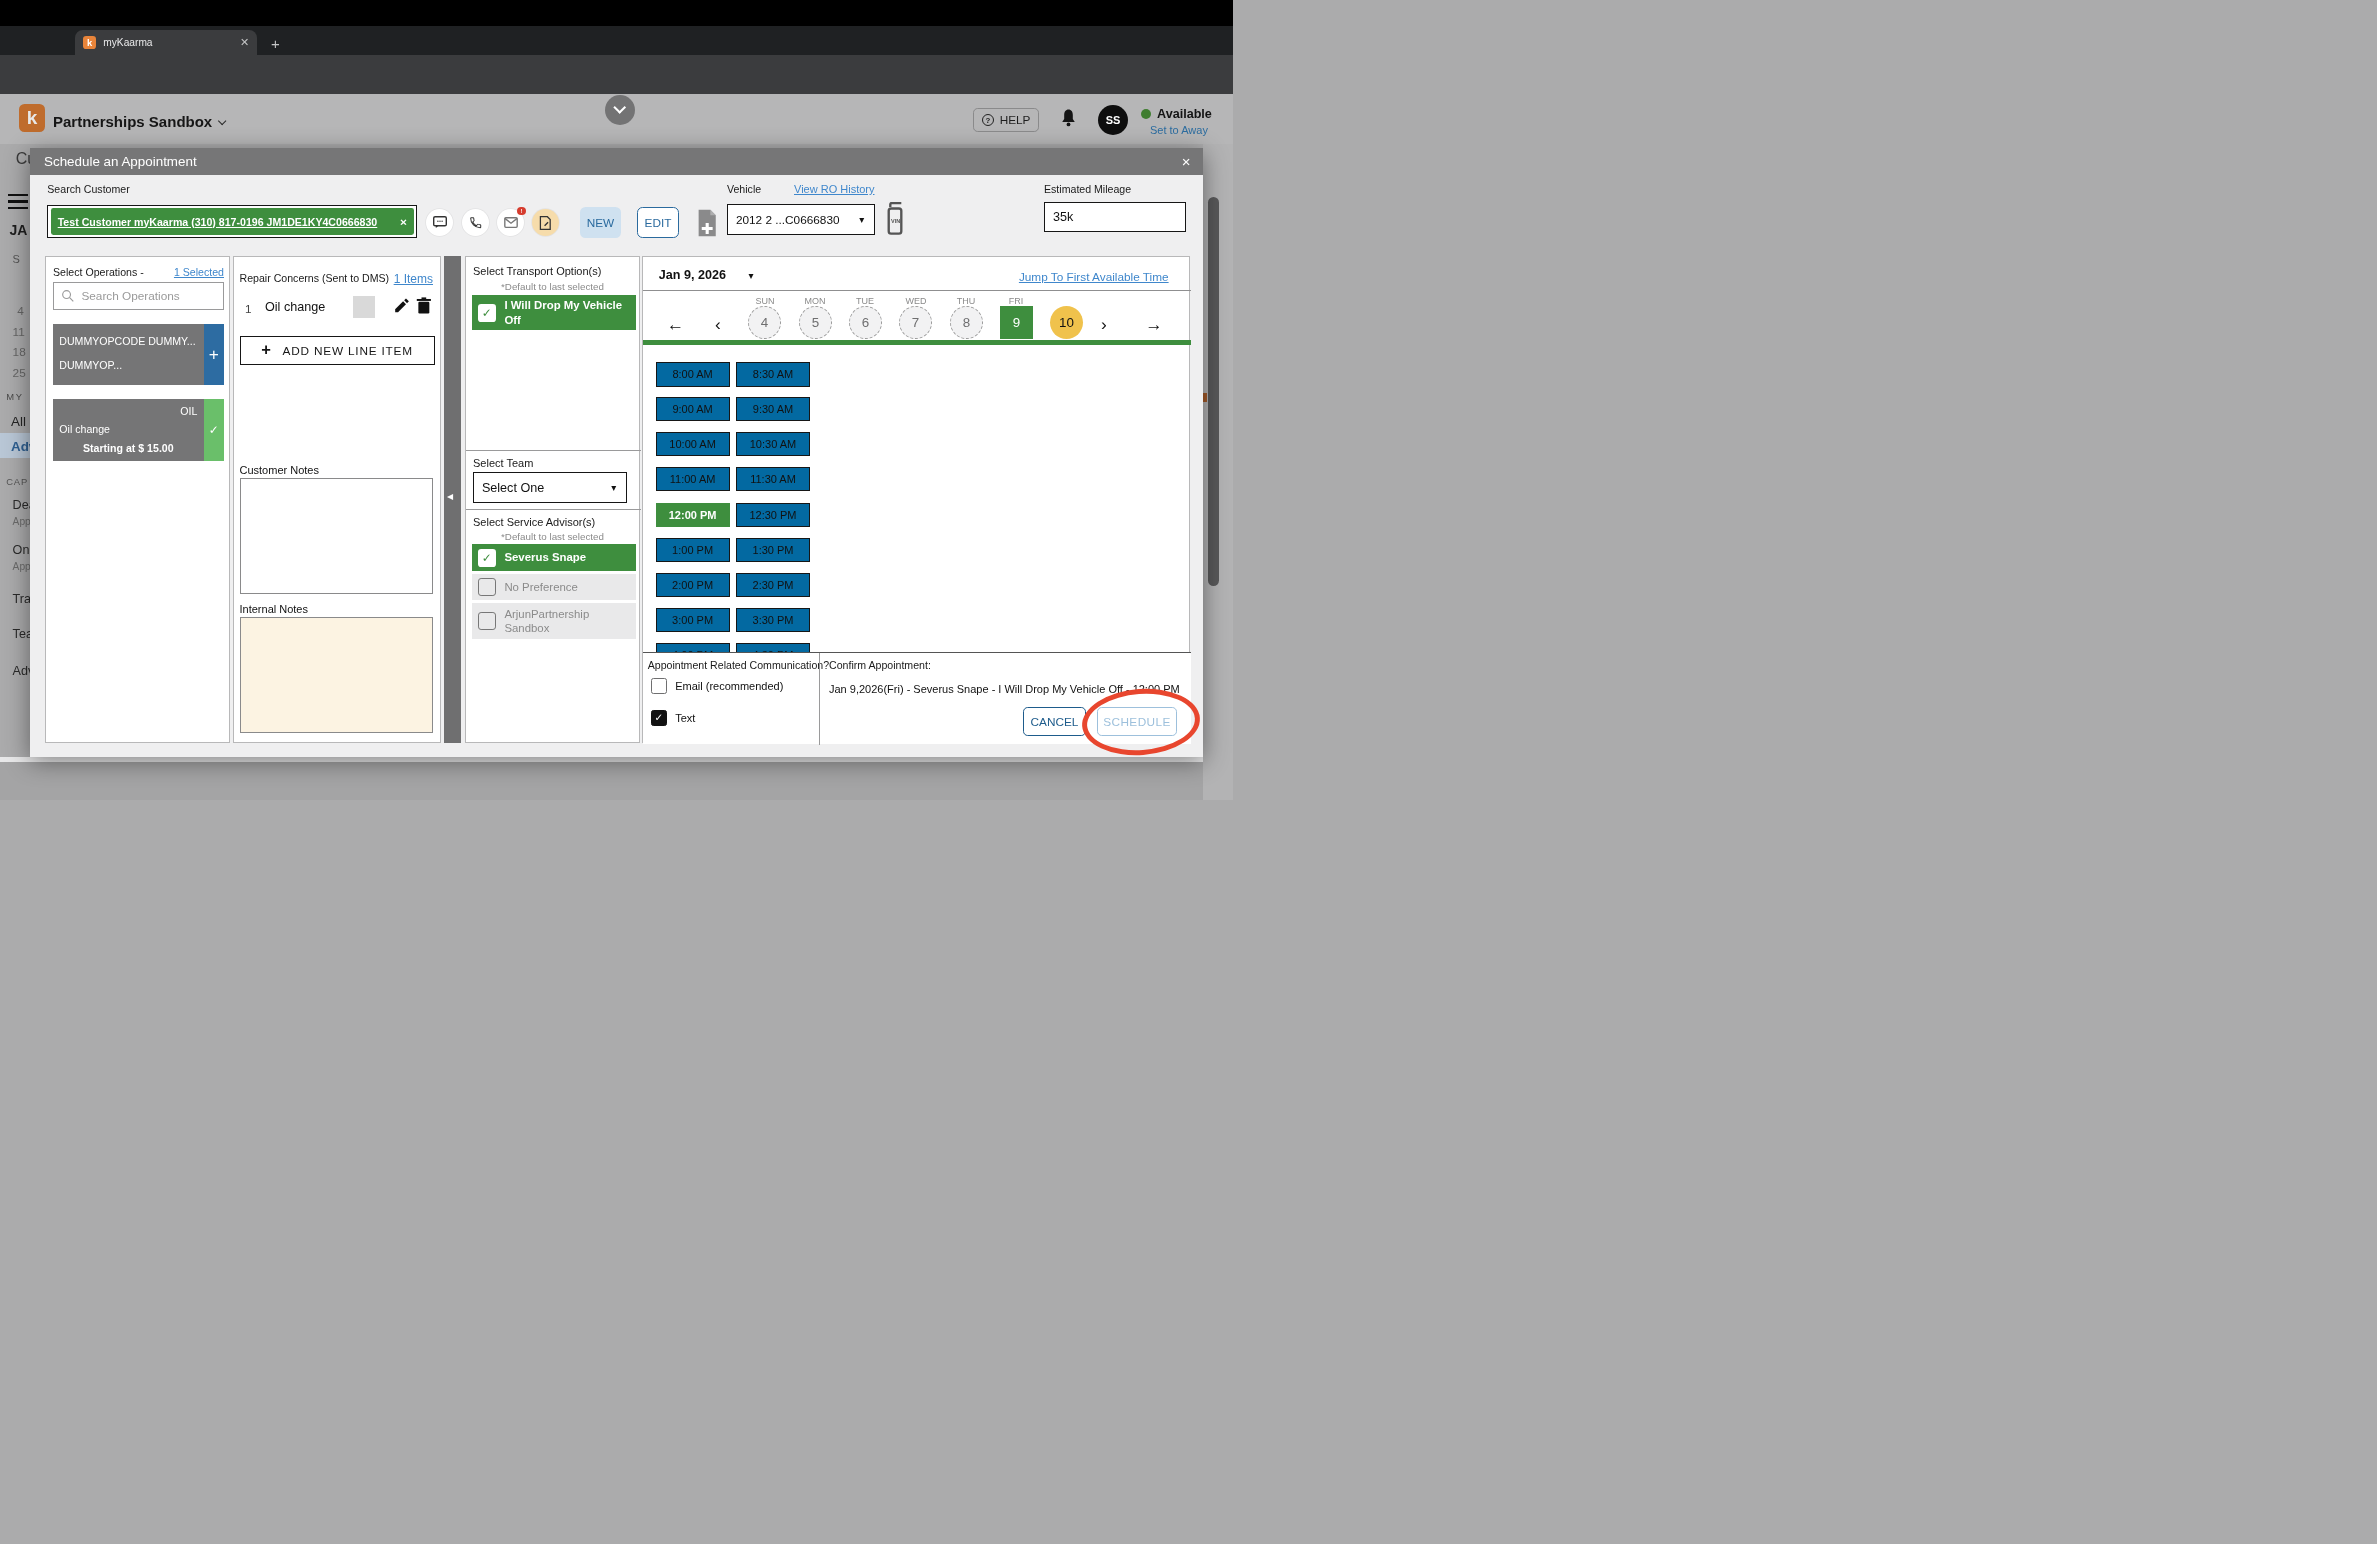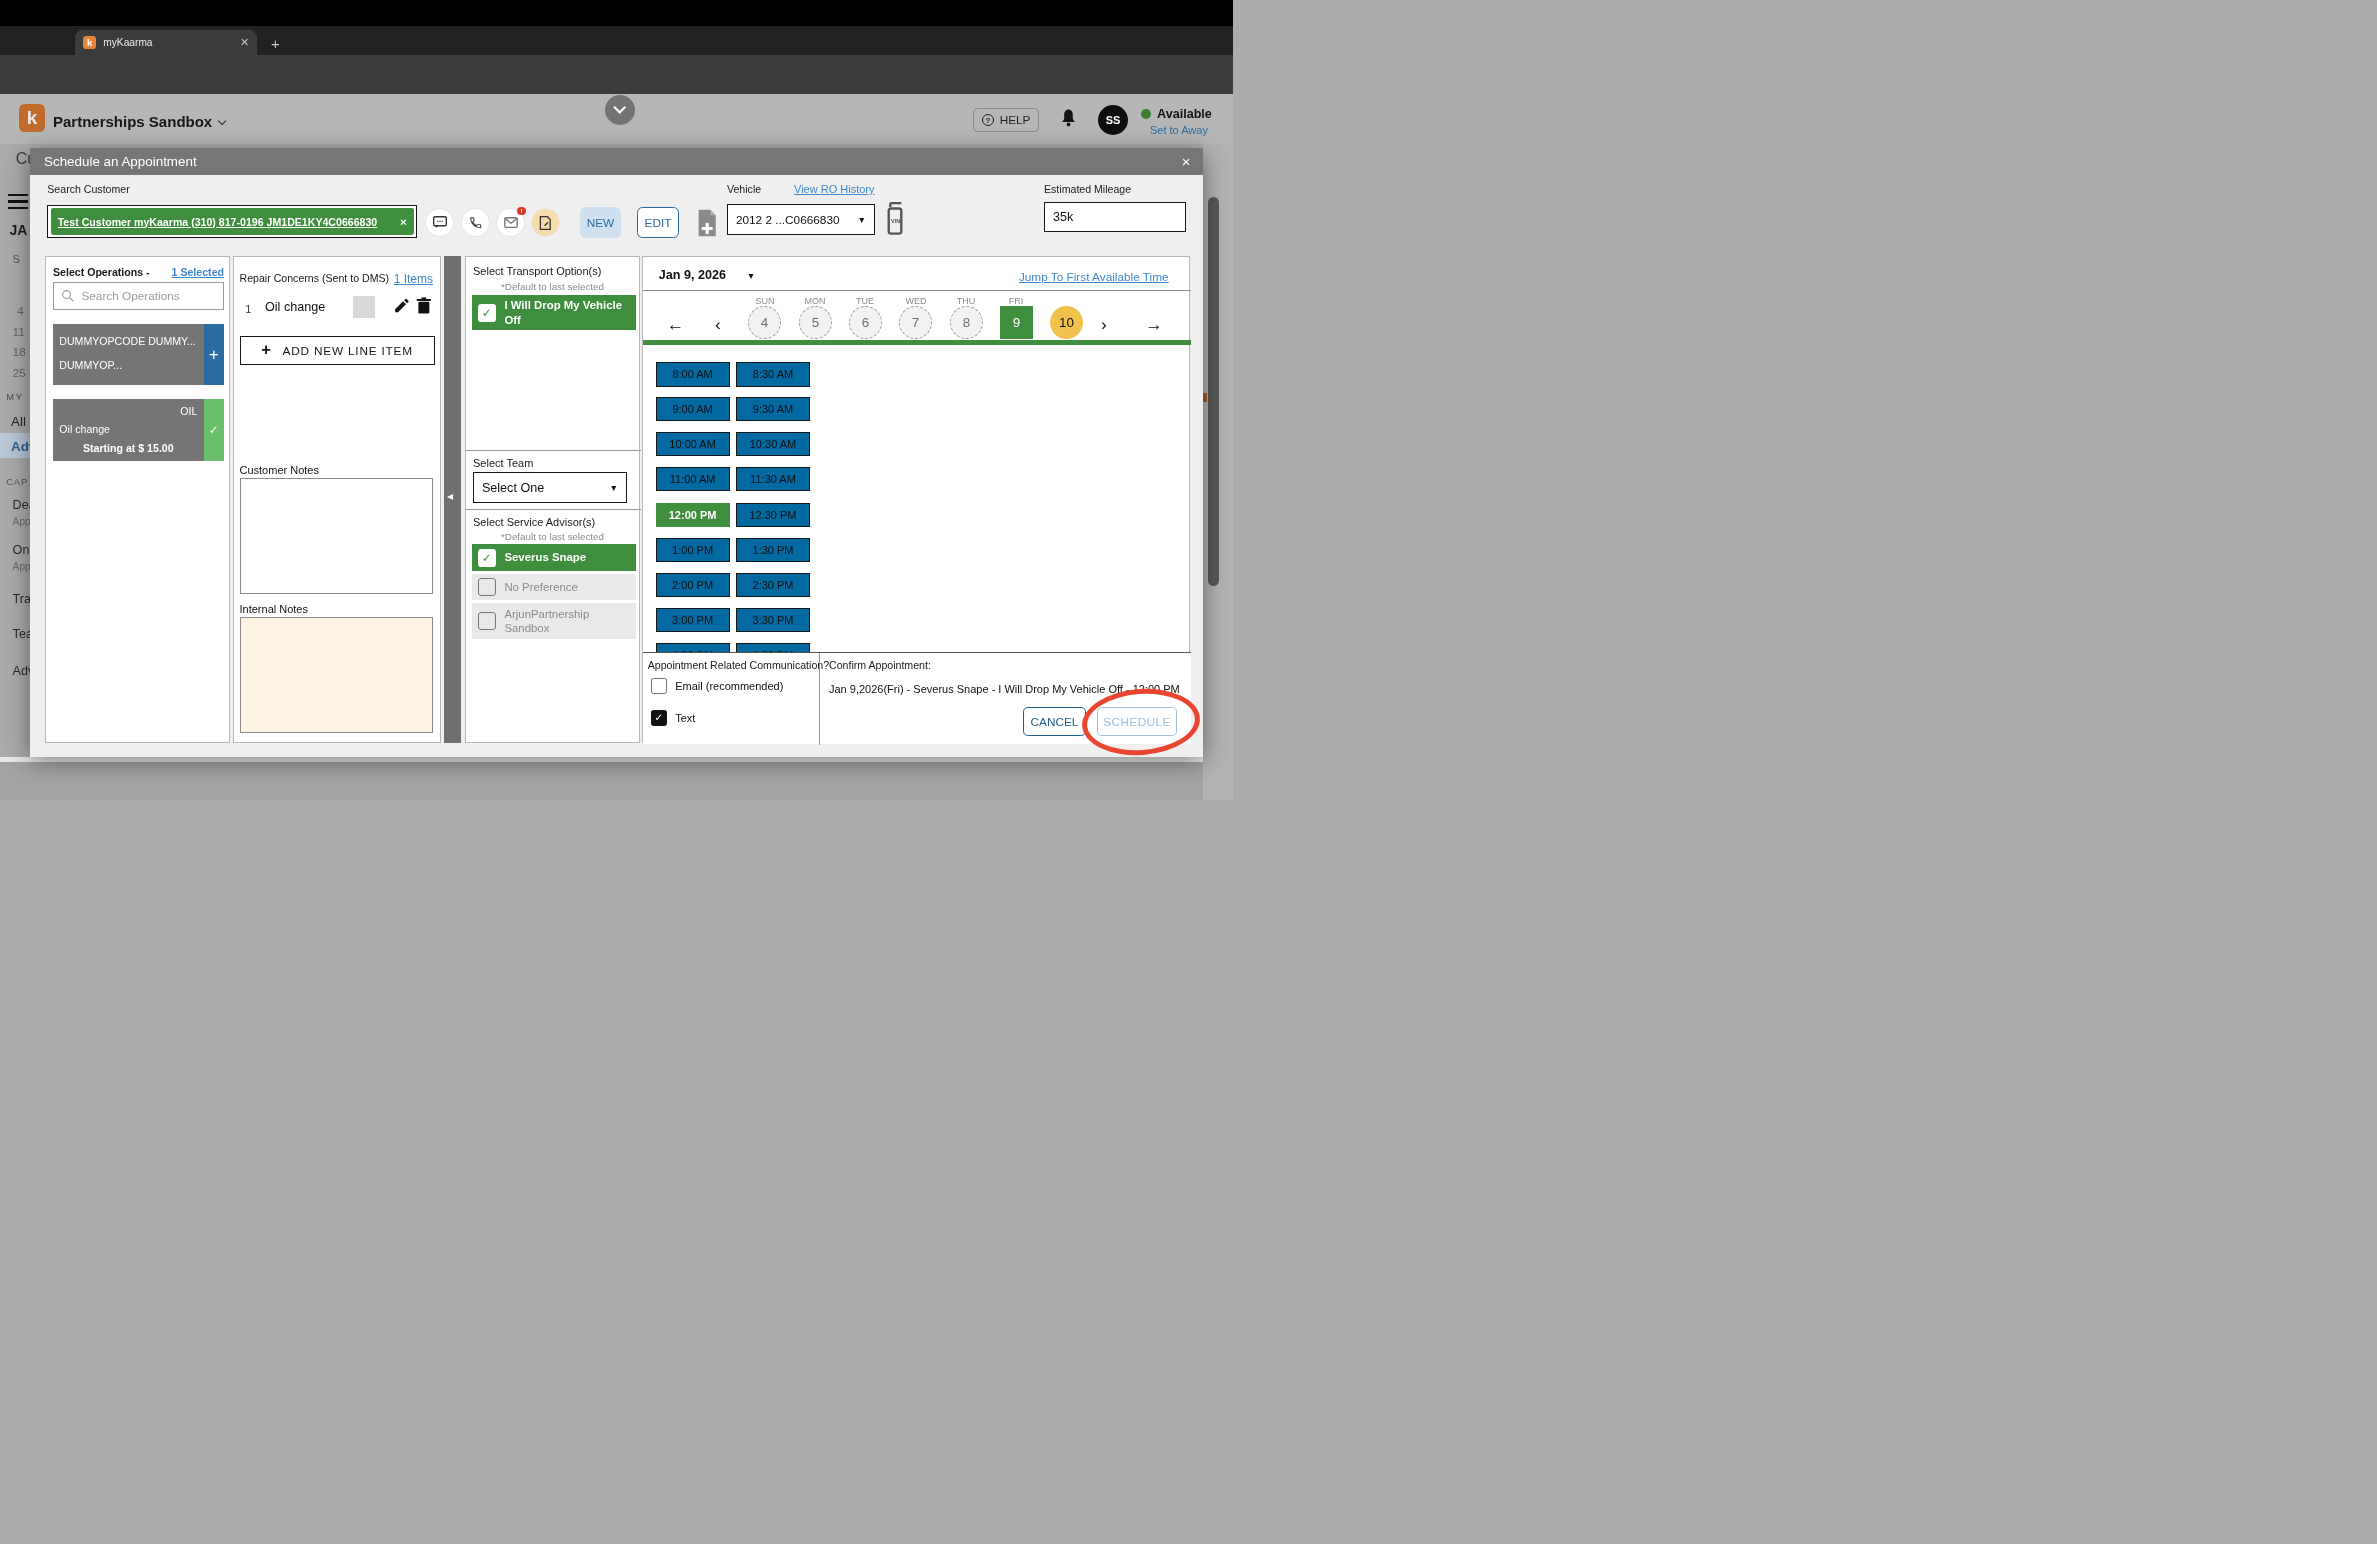--- a/index.html
+++ b/index.html
@@ -75,21 +75,21 @@
 
   .col { background:#fff; border:0.8px solid #b8b8b9; top:108px; height:487px; }
   #col1 { left:15px; width:185px; }
   #col2 { left:203px; width:208px; }
   #divider { left:414px; top:108px; width:17.3px; height:487px; background:#6f6f70; color:#fff; }
   #divarrow { left:3.1px; top:236px; font-size:7.9px; color:#fff; }
   #col3 { left:435px; width:175px; }
   #col4 { left:612px; width:548px; }
 
   
-  #opshdr { left:7px; top:8.6px; width:171px; display:flex; justify-content:space-between; align-items:center;font-weight:bold; }
+  #opshdr { left:7px; top:8.6px; width:171px; display:flex; justify-content:space-between; align-items:center; }
   #opssearch { left:7px; top:25px; width:171px; height:27.5px; background:#fff; border:1.6px solid #9a9a9b; display:flex; align-items:center; gap:7px; padding:0 7px; }
   #opssearch input { border:none; outline:none; width:118px; font-size:11.8px; color:#333; }
   #opssearch input::placeholder { color:#9a9a9a; }
   .opcard { left:7px; width:171px; background:#757576; color:#fff; display:flex; }
   .opcard .body { flex:1; position:relative; }
   .opcard .strip { width:20.4px; display:flex; align-items:center; justify-content:center; color:#fff; }
   .strip.blue { background:#2d6ca2; font-size:17.3px; }
   .strip.green { background:#6abf6a; font-size:11.8px; }
 
   

